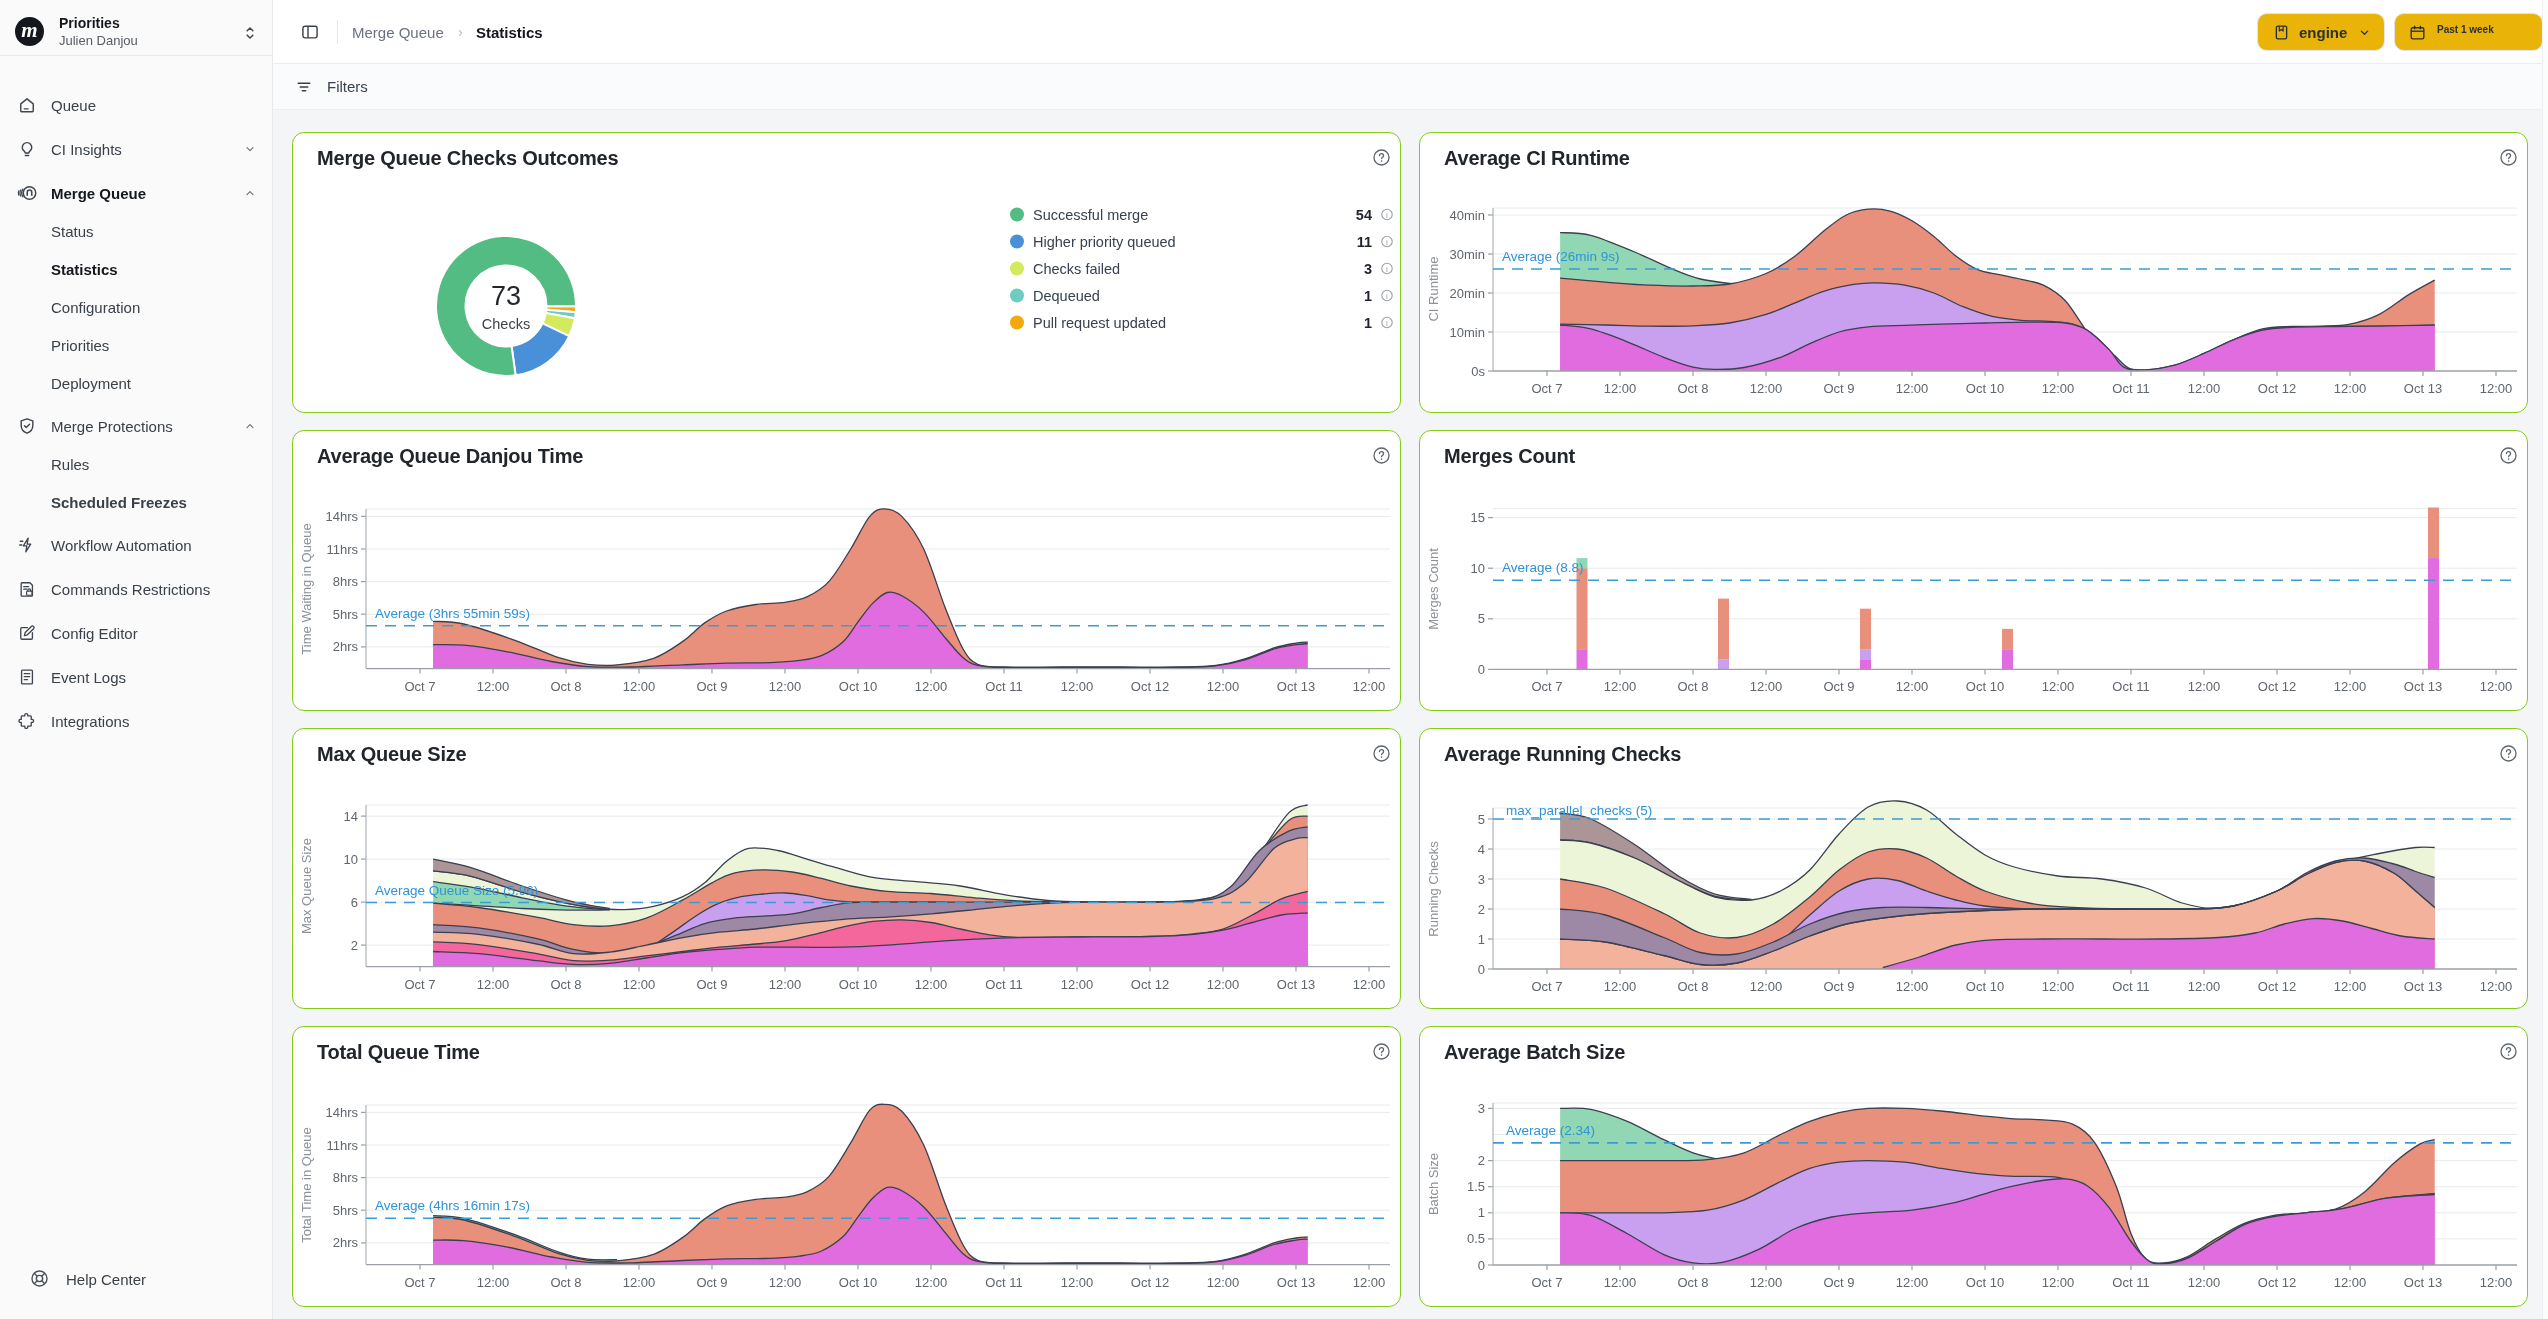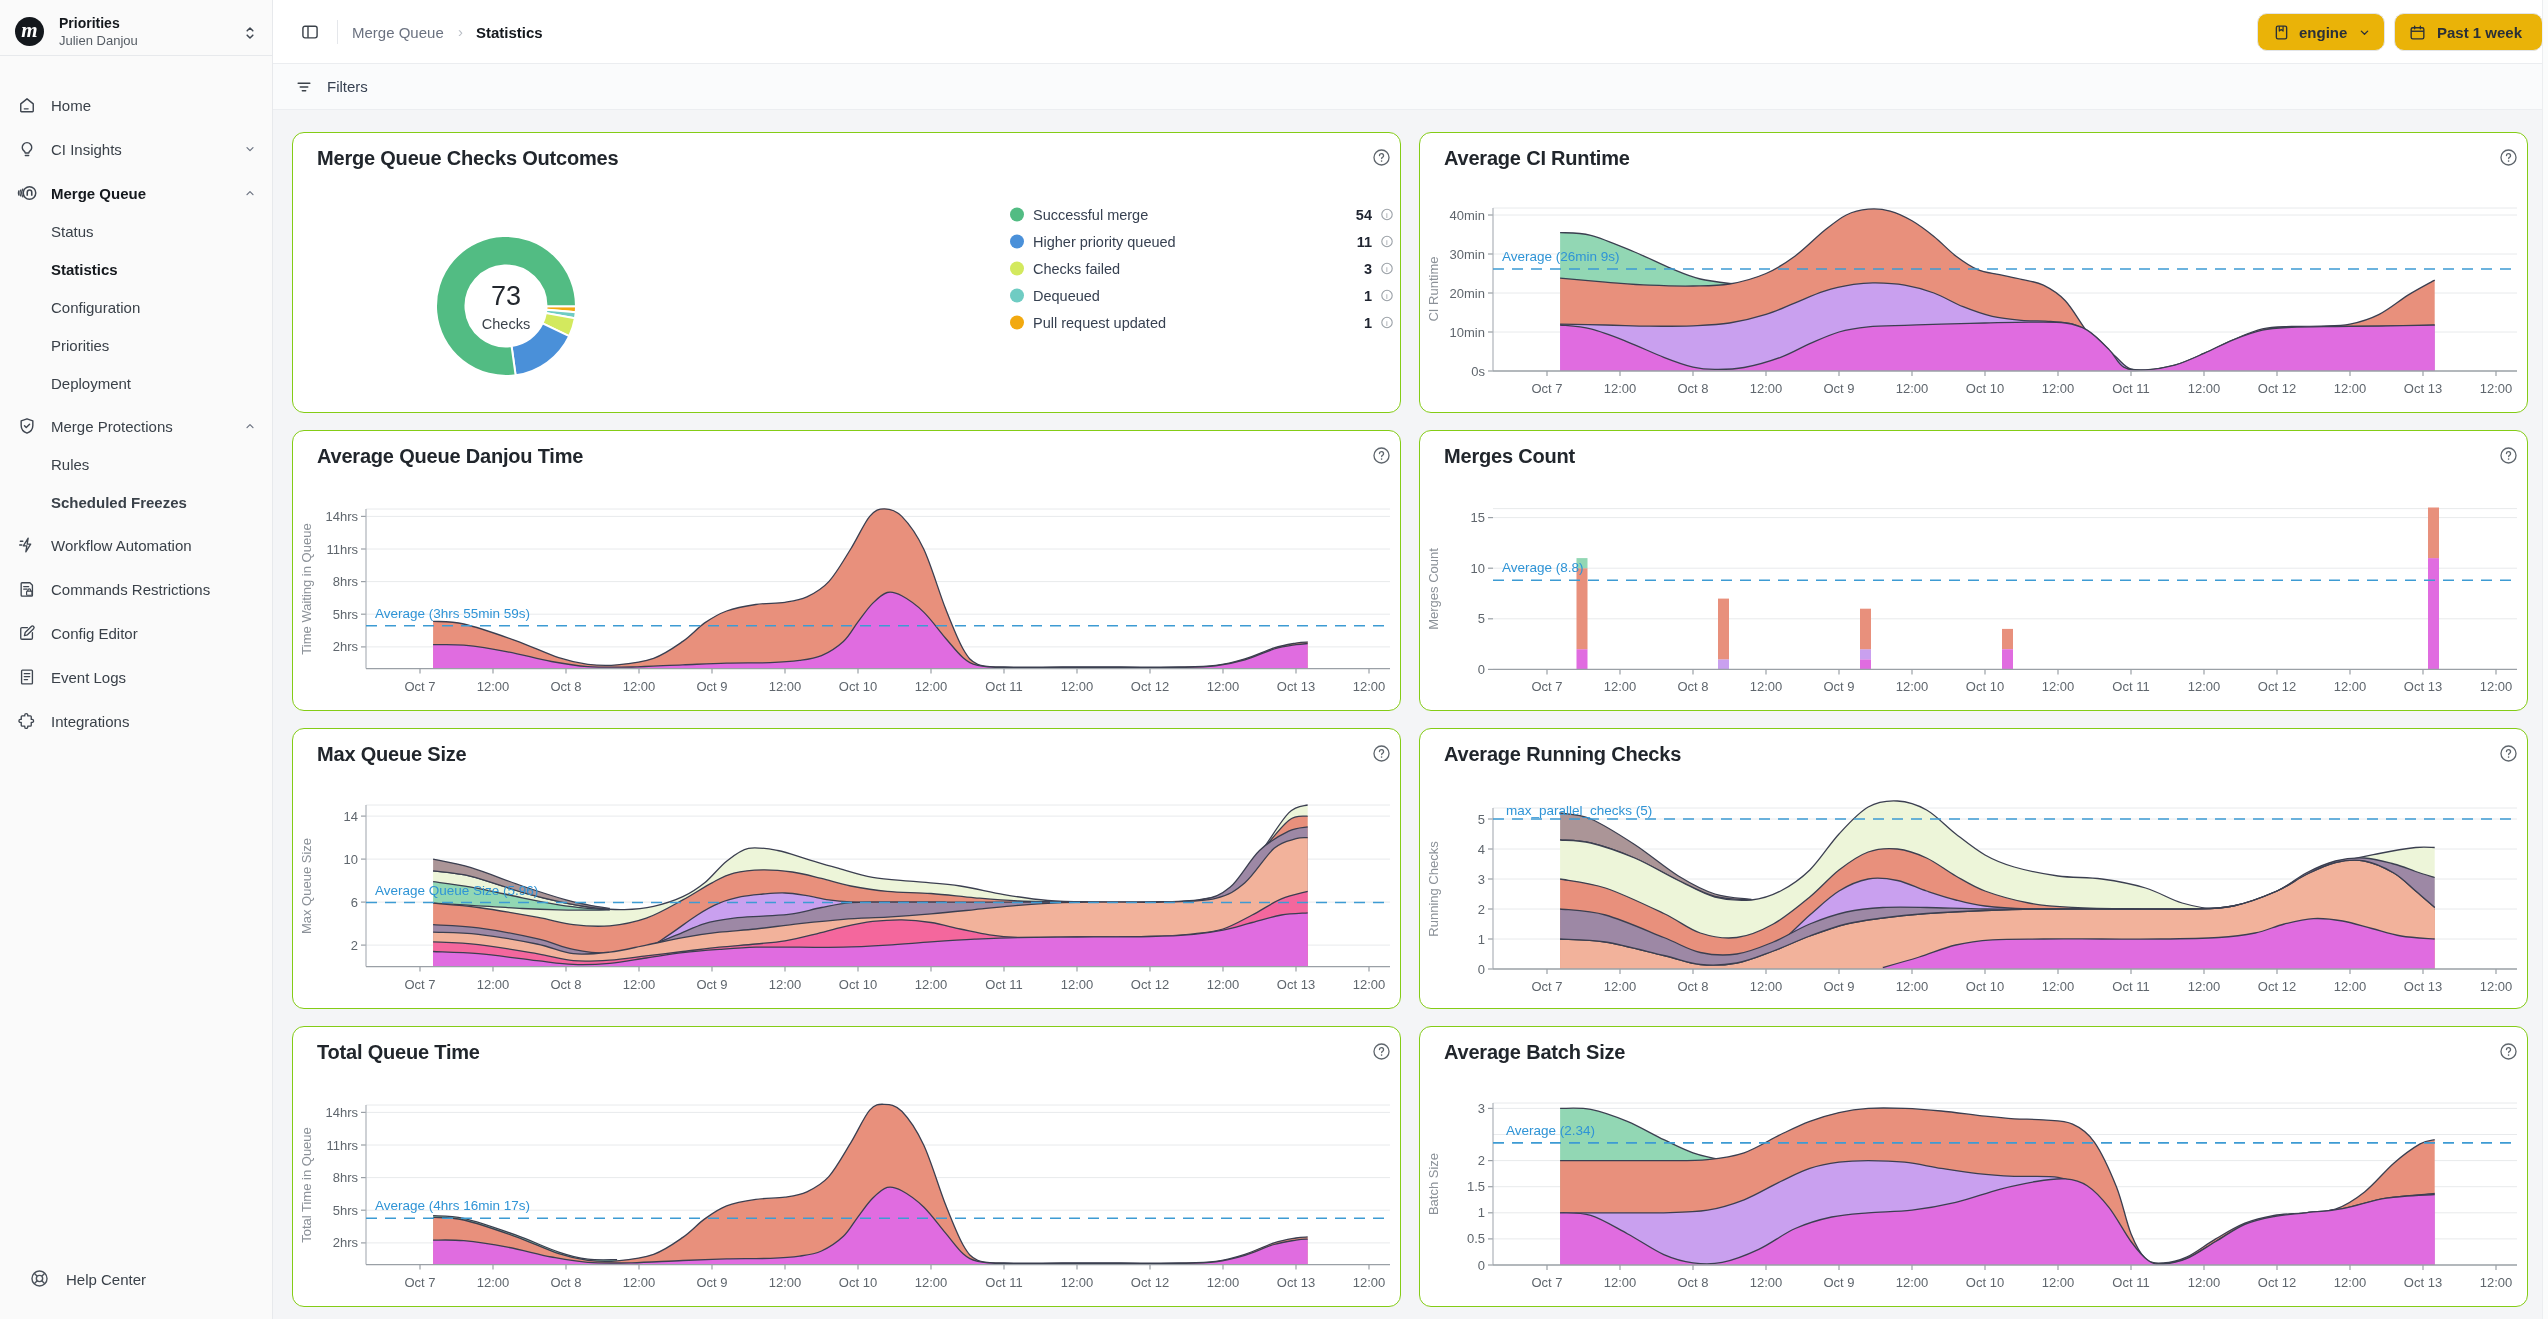--- a/index.html
+++ b/index.html
@@ -37,21 +37,21 @@
     <div class="usr">Julien Danjou</div>
     <div class="sbsel"><svg width="20" height="20" viewBox="0 0 24 24">
             <path d="M8.6 9.4 12 6l3.4 3.4M8.6 14.6 12 18l3.4-3.4" fill="none" stroke="#3f4650" stroke-width="1.8" stroke-linecap="round" stroke-linejoin="round"></path>
           </svg></div>
   </div>
   <div class="nitem" style="top:85px">
         <span class="nico"><svg width="20" height="20" viewBox="0 0 24 24">
             <path d="M4.5 10.7 12 4.6l7.5 6.1v8.4a0.9 0.9 0 0 1-.9.9H5.4a0.9.9 0 0 1-.9-.9Z" fill="none" stroke="#3f4650" stroke-width="1.7" stroke-linejoin="round"></path>
             <path d="M8.8 16.6h4.5" stroke="#3f4650" stroke-width="1.7" stroke-linecap="round"></path>
           </svg></span>
-        <span class="nlab" style="font-weight:400;color:#3a4149">Home</span>
+        <span class="nlab" style="font-weight:400;color:#3a4149">Queue</span>
       </div>
       <div class="nitem" style="top:129px">
         <span class="nico"><svg width="20" height="20" viewBox="0 0 24 24">
             <path d="M8.6 14.6a5.7 5.7 0 1 1 6.8 0c-.7.55-1.1 1.2-1.2 2.1h-4.4c-.1-.9-.5-1.55-1.2-2.1Z" fill="none" stroke="#3f4650" stroke-width="1.7" stroke-linejoin="round"></path>
             <path d="M10 19.7h4" stroke="#3f4650" stroke-width="1.7" stroke-linecap="round"></path>
           </svg></span>
         <span class="nlab" style="font-weight:400;color:#3a4149">CI Insights</span>
         <span class="chev"><svg width="16" height="16" viewBox="0 0 24 24">
             <path d="M7.5 10l4.5 4.5L16.5 10" fill="none" stroke="#6b7280" stroke-width="1.8" stroke-linecap="round" stroke-linejoin="round"></path>
           </svg></span>
@@ -163,21 +163,21 @@
     <span style="position:absolute;right:11px;top:10px"><svg width="17" height="17" viewBox="0 0 24 24">
             <path d="M7.5 10l4.5 4.5L16.5 10" fill="none" stroke="#2a3038" stroke-width="1.8" stroke-linecap="round" stroke-linejoin="round"></path>
           </svg></span>
   </div>
   <div class="btn" style="left:2121px;top:13px;width:149px;height:38px">
     <span style="position:absolute;left:13px;top:9px"><svg width="19" height="19" viewBox="0 0 24 24">
             <rect x="4" y="6" width="16" height="14" rx="2" fill="none" stroke="#2a3038" stroke-width="1.7"></rect>
             <path d="M4 10.4h16" stroke="#2a3038" stroke-width="1.7"></path>
             <path d="M8.4 4v3.4M15.6 4v3.4" stroke="#2a3038" stroke-width="1.7" stroke-linecap="round"></path>
           </svg></span>
-    <span style="position:absolute;left:42px;top:10px;font-size:15px;font-weight:700;color:#2a3038">Past 1 week</span>
+    <span style="position:absolute;left:42px;top:10px;font-size:10px;font-weight:700;color:#2a3038">Past 1 week</span>
   </div>
 </div>
 <div id="filters">
   <span class="tbicon" style="left:21px;top:13px"><svg width="20" height="20" viewBox="0 0 24 24">
           <path d="M5 7.5h14M7.5 12h9M10 16.5h4" stroke="#3a4149" stroke-width="1.8" stroke-linecap="round"></path>
         </svg></span>
   <span style="position:absolute;left:54px;top:14px;font-size:15px;font-weight:500;color:#374151">Filters</span>
 </div>
 <div id="content"></div>
 <div class="card" style="left:292px;top:132px">

